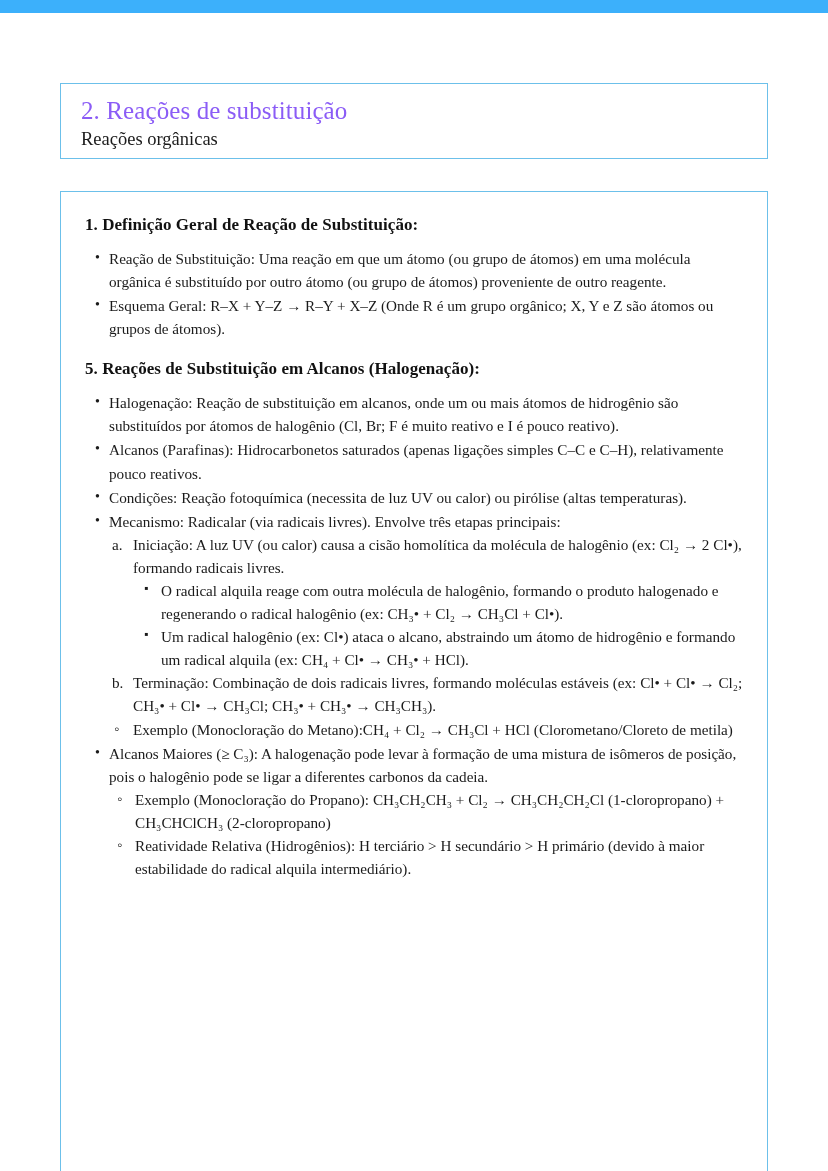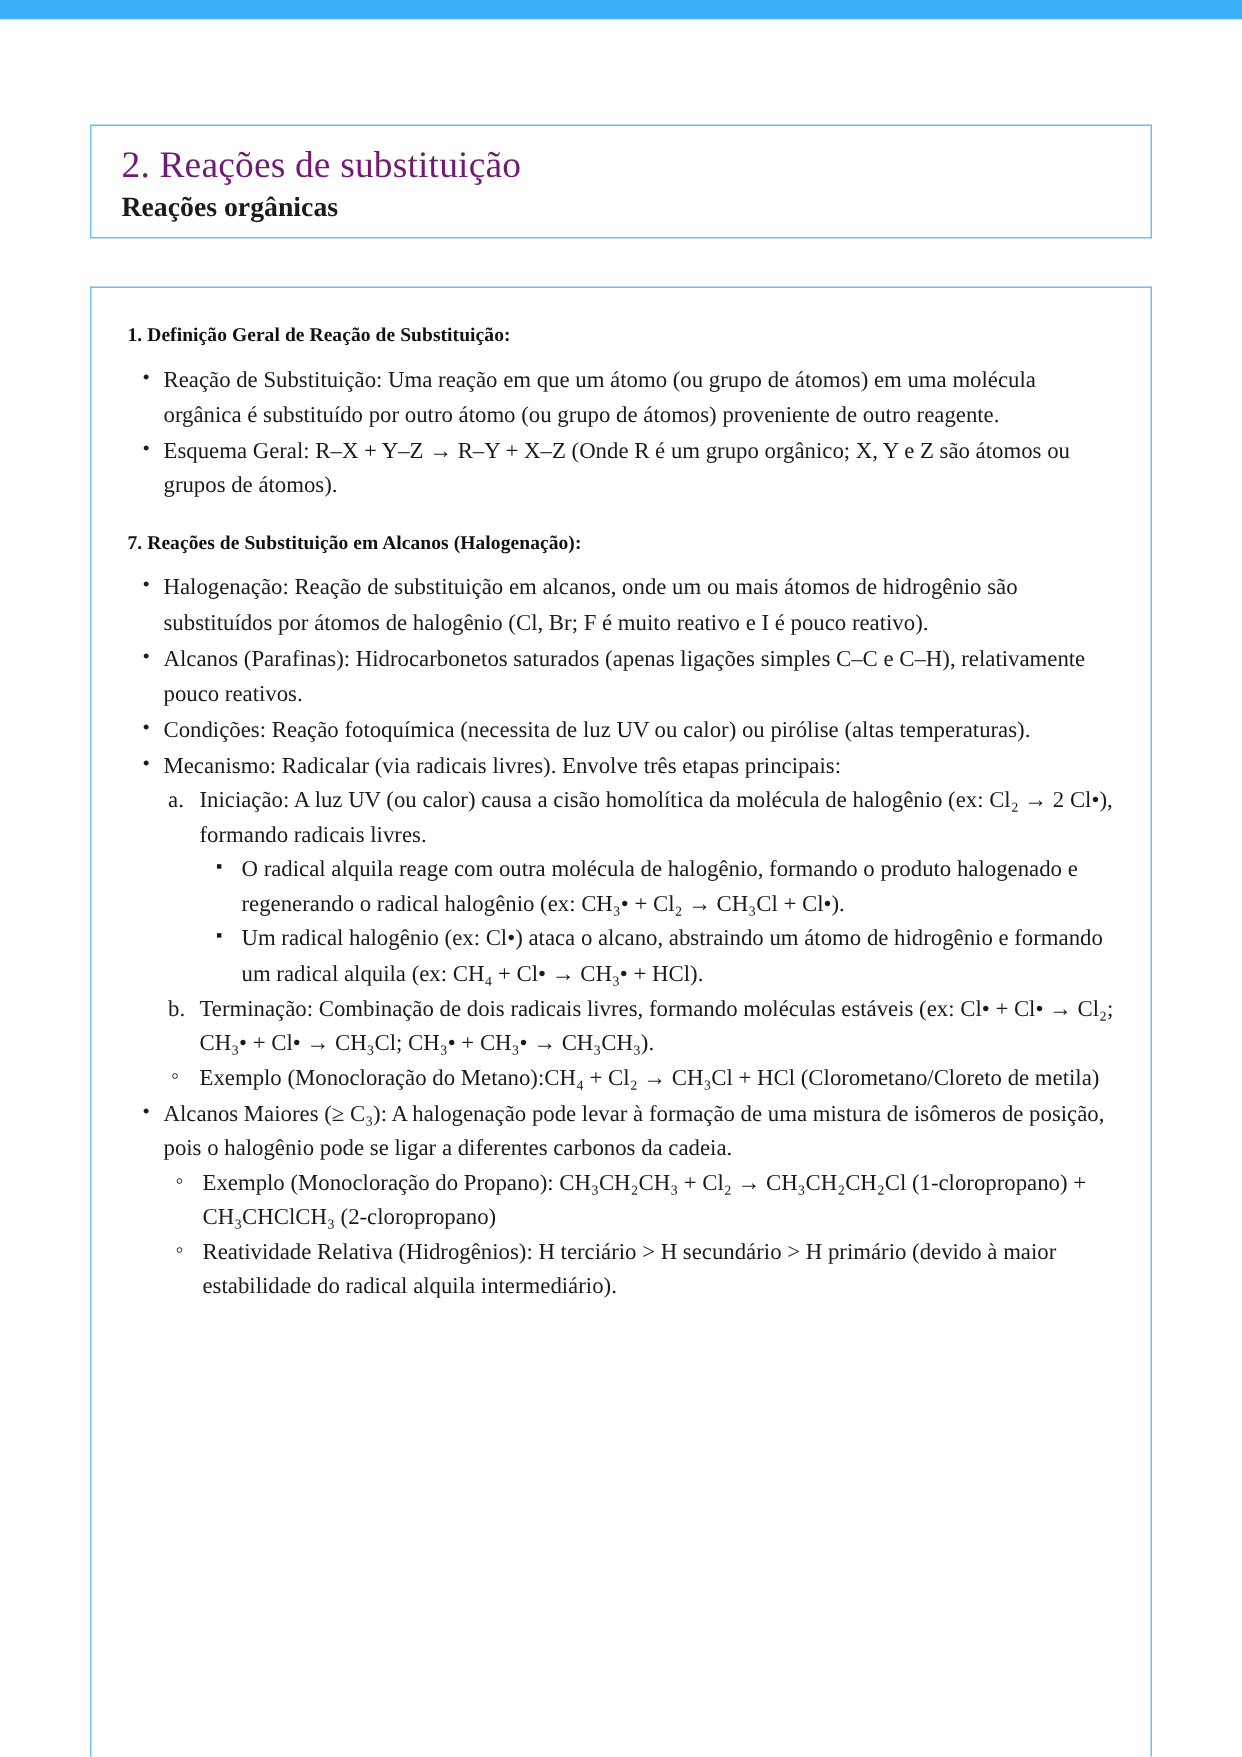--- a/index.html
+++ b/index.html
@@ -40,53 +40,53 @@
     top: 70px;
     width: 708px;
     height: 76px;
     border: 1.5px solid #6cc0ea;
     background: #ffffff;
     box-sizing: border-box;
     padding: 12px 20px 10px 20px;
   }
 
   .doc-title {
-    color: #701a75;
+    color: #8b5cf6;
     font-size: 25px;
     line-height: 1.18;
     font-weight: normal;
     margin: 0 0 2px 0;
     letter-spacing: 0.1px;
     font-family: "Liberation Serif", "DejaVu Serif", serif;
   }
 
   .doc-subtitle {
     color: #1b1b1b;
     font-size: 18.5px;
     line-height: 1.2;
     margin: 0;
-    font-weight: bold;
+    font-weight: normal;
   }
 
   .content-box {
     position: absolute;
     left: 60px;
     top: 178px;
     width: 708px;
     height: 990px;
     border: 1.5px solid #6cc0ea;
     border-bottom: none;
     background: #ffffff;
     box-sizing: border-box;
     padding: 22px 24px 0 24px;
     overflow: hidden;
   }
 
   .sec-heading {
-    font-size: 13px;
+    font-size: 17px;
     font-weight: bold;
     color: #111111;
     margin: 0 0 10px 0;
     line-height: 1.35;
     letter-spacing: 0.05px;
   }
   .sec-heading.second {
     margin-top: 18px;
   }
 
@@ -201,21 +201,21 @@
 
     <ul class="lvl1">
       <li>
           <span class="txt">Reação de Substituição: Uma reação em que um átomo (ou grupo de átomos) em uma molécula orgânica é substituído por outro átomo (ou grupo de átomos) proveniente de outro reagente.</span>
         </li>
       <li>
           <span class="txt">Esquema Geral: R–X + Y–Z → R–Y + X–Z (Onde R é um grupo orgânico; X, Y e Z são átomos ou grupos de átomos).</span>
         </li>
     </ul>
 
-    <div class="sec-heading second">7. Reações de Substituição em Alcanos (Halogenação):</div>
+    <div class="sec-heading second">5. Reações de Substituição em Alcanos (Halogenação):</div>
 
     <ul class="lvl1">
       <li>
           <span class="txt">Halogenação: Reação de substituição em alcanos, onde um ou mais átomos de hidrogênio são substituídos por átomos de halogênio (Cl, Br; F é muito reativo e I é pouco reativo).</span>
         </li>
       <li>
           <span class="txt">Alcanos (Parafinas): Hidrocarbonetos saturados (apenas ligações simples C–C e C–H), relativamente pouco reativos.</span>
         </li>
       <li>
           <span class="txt">Condições: Reação fotoquímica (necessita de luz UV ou calor) ou pirólise (altas temperaturas).</span>

